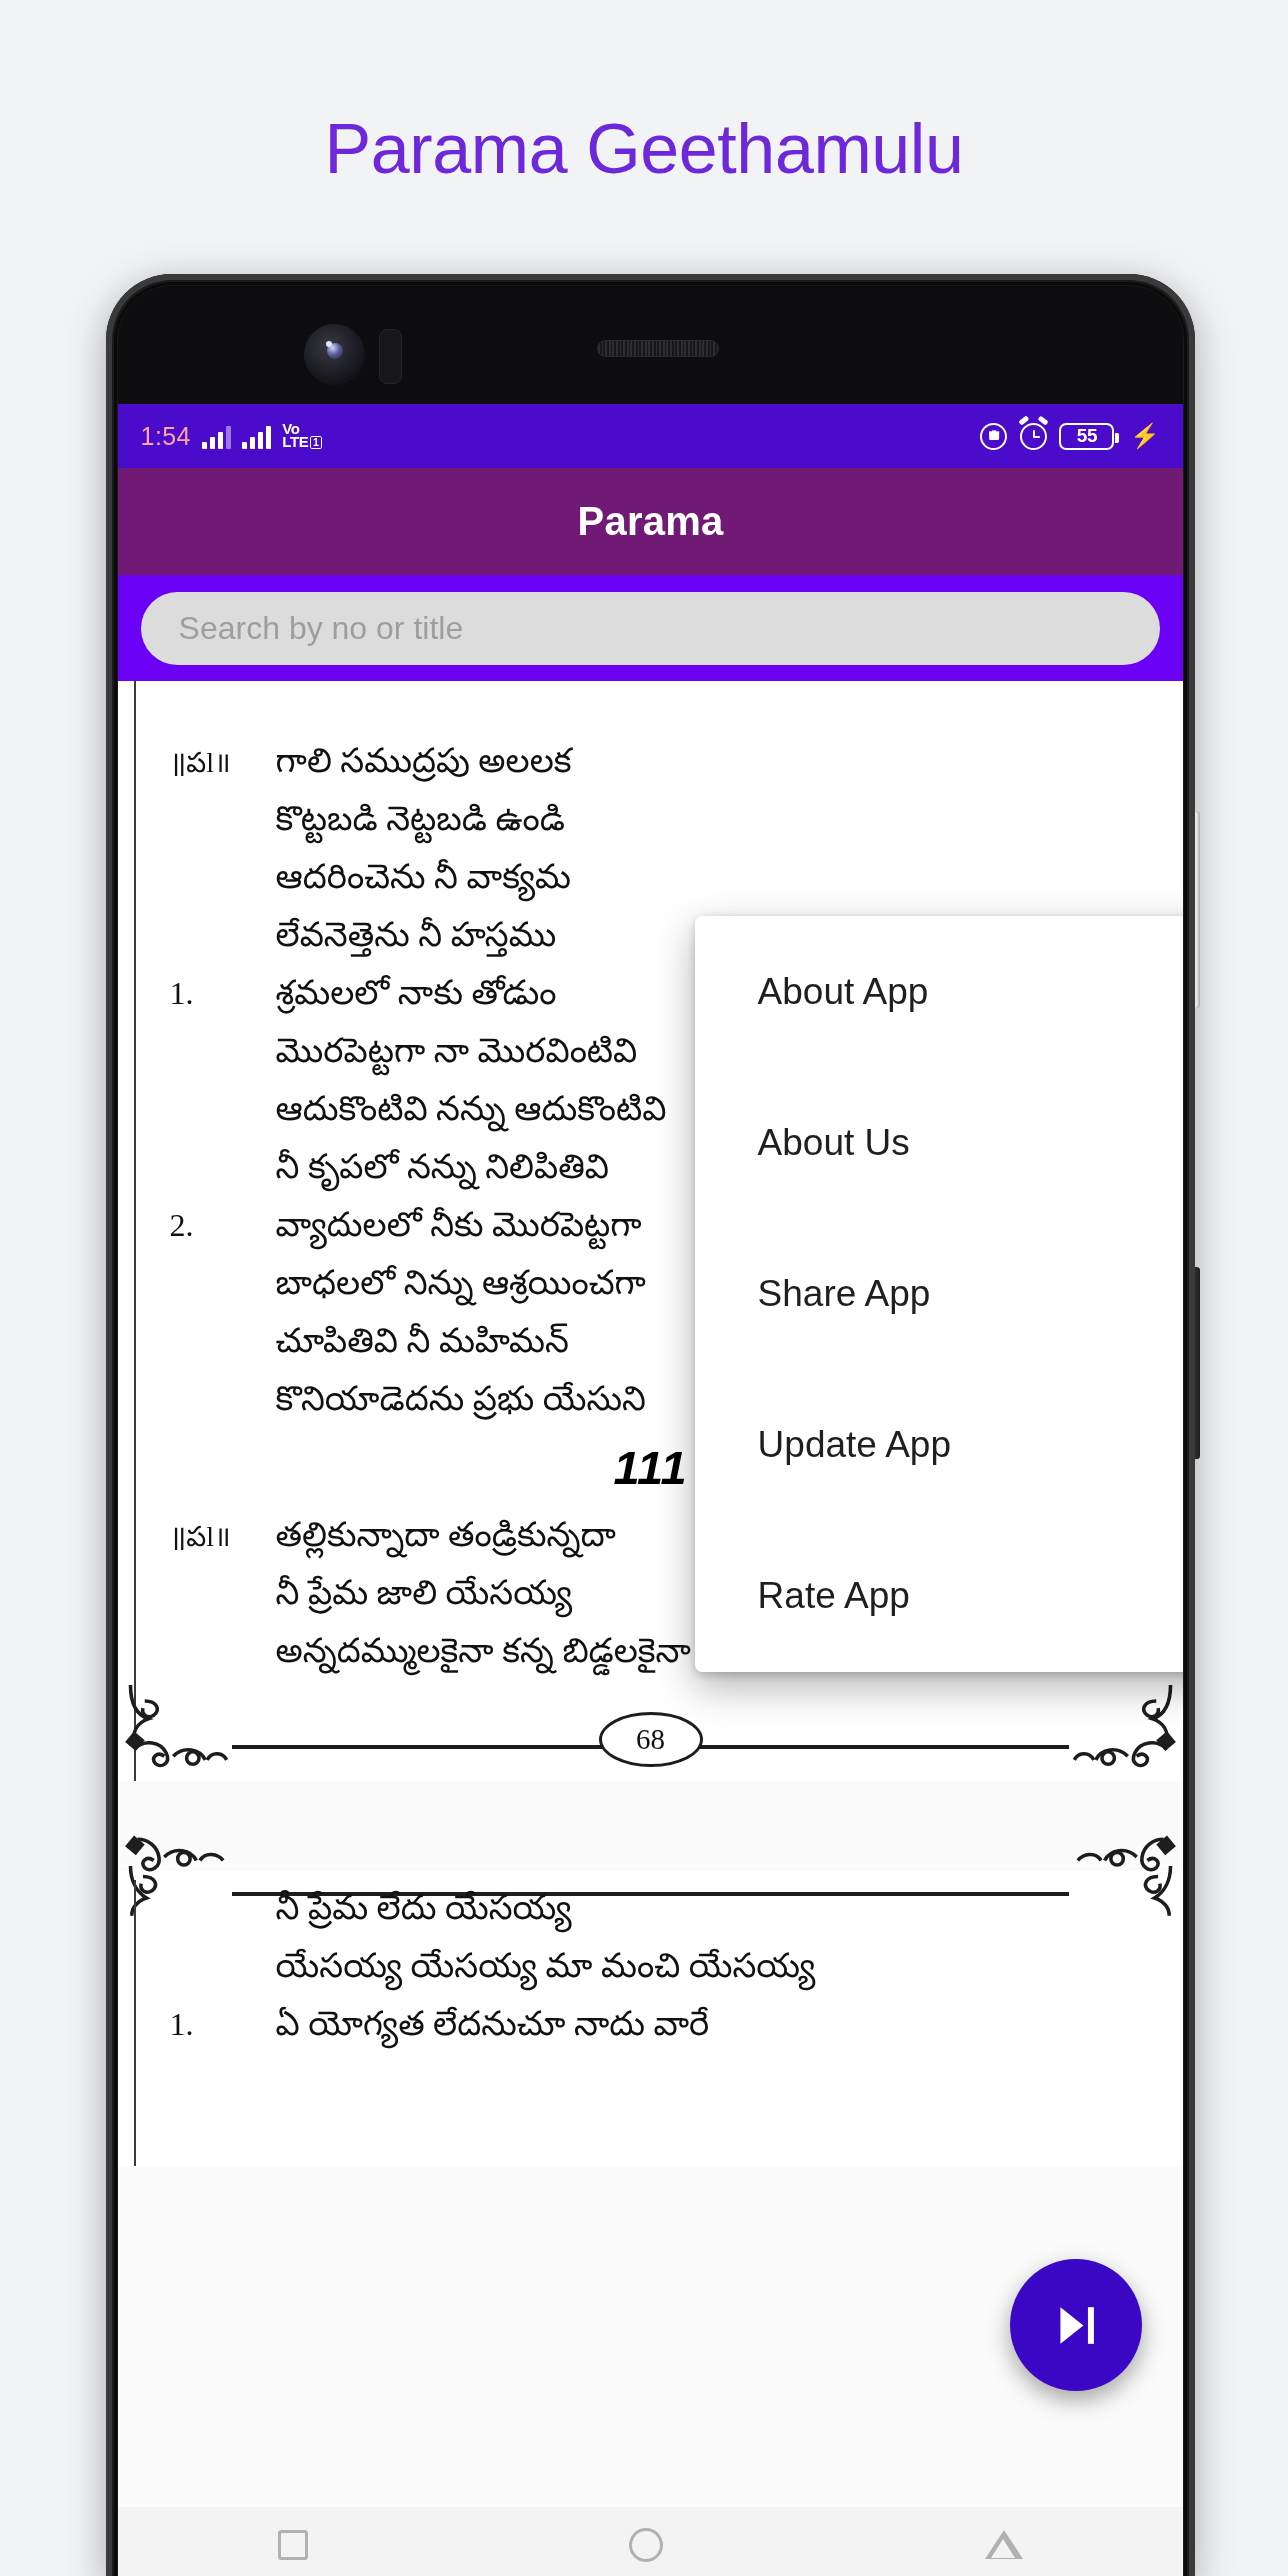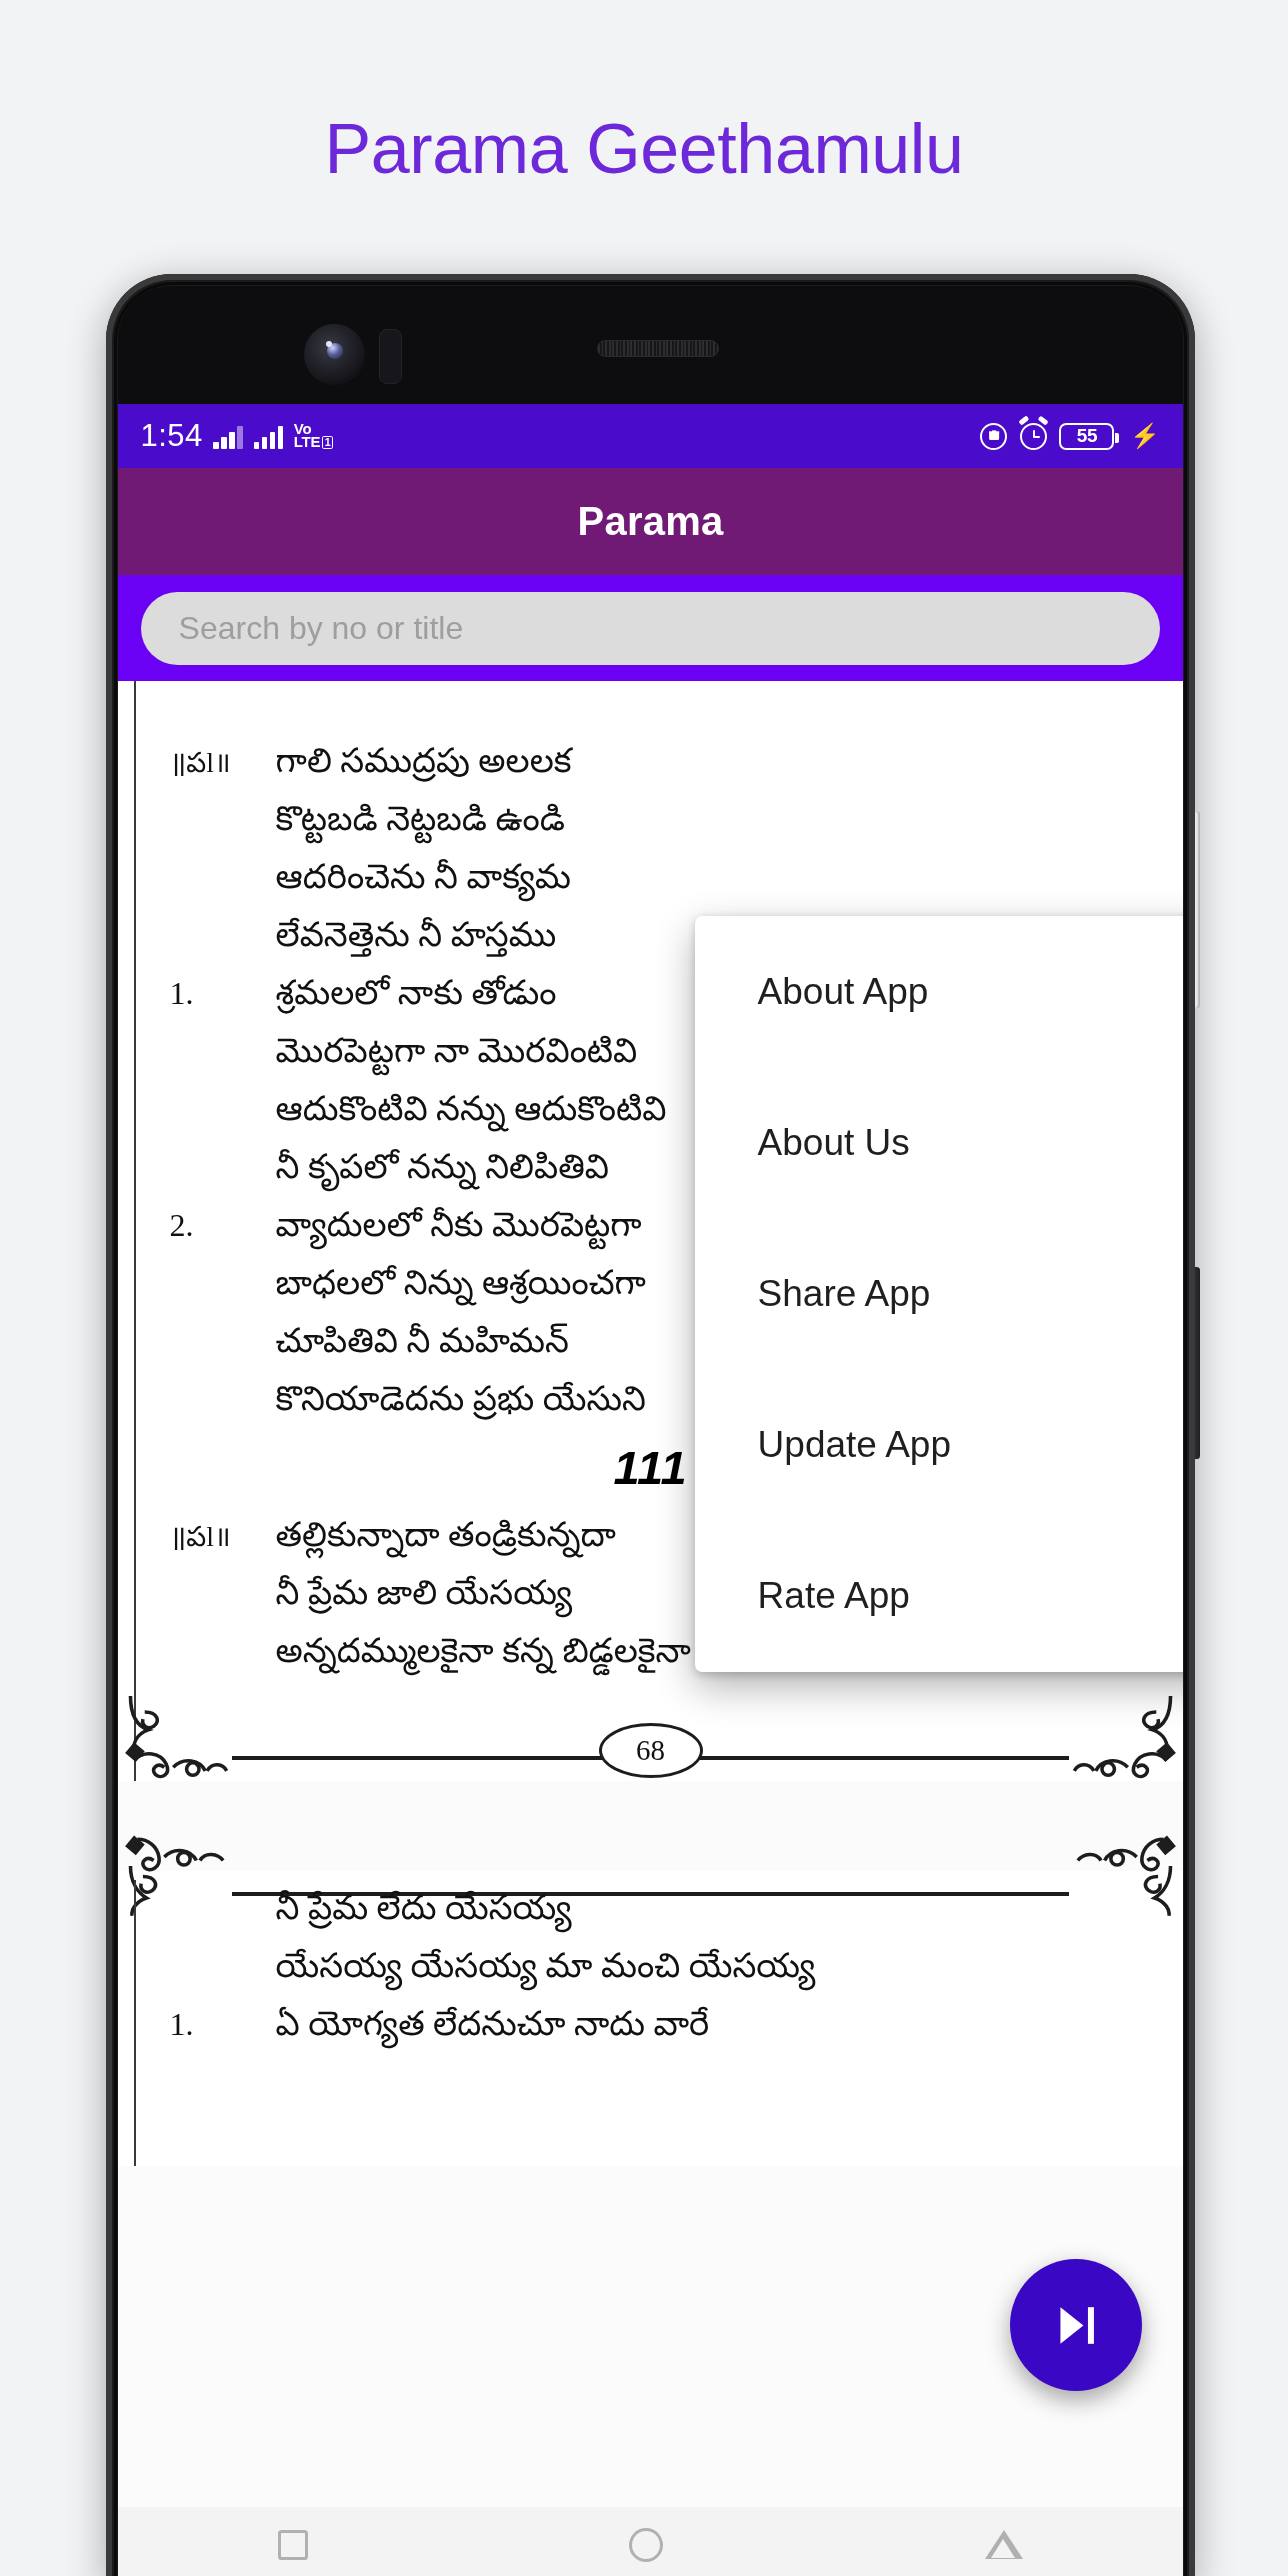--- a/index.html
+++ b/index.html
@@ -93,21 +93,21 @@
 
   
   .statusbar {
     position: relative; height: 64px; width: 100%;
     background: #4B0BCB;
     display: flex; align-items: center;
     padding: 0 23px 0 23px;
     color: #ffffff;
   }
   .sb-left { display: flex; align-items: center; gap: 10.7px; }
-  .sb-clock { font-size: 31px; font-weight: 500; letter-spacing: 0.4px; color:#ffffff; }
+  .sb-clock { font-size: 25px; font-weight: 500; letter-spacing: 0.4px; color:#fca5a5; }
   .bars { display: flex; align-items: flex-end; gap: 2.7px; height: 25px; }
   .bars i { display:block; width: 5.4px; background:#fff; border-radius:0.9px; }
   .bars i:nth-child(1){height:6.3px}.bars i:nth-child(2){height:11.6px}
   .bars i:nth-child(3){height:17px}.bars i:nth-child(4){height:23px}
   .bars.dim i:nth-child(4){ opacity:.45 }
   .volte { line-height: .86; font-size: 15px; font-weight: 800; letter-spacing:-0.3px; }
   .volte .lte { display:flex; align-items:center; gap:1.8px; }
   .volte .sim { border:1.8px solid #fff; border-radius:1.8px; padding:0 1.8px; font-size:10.7px; line-height:10.7px;}
   .sb-right { margin-left: auto; display:flex; align-items:center; gap:12.5px; }
   .ico-circ {
@@ -419,21 +419,21 @@
             <div class="line">
               <span class="indent"></span>
               <span class="txt">నీ ప్రేమ జాలి యేసయ్య</span>
             </div>
             <div class="line">
               <span class="indent"></span>
               <span class="txt">అన్నదమ్ములకైనా కన్న బిడ్డలకైనా</span>
             </div>
           </div>
 
-          <div class="ornament-row" style="bottom:1px;">
+          <div class="ornament-row" style="bottom:12px;">
             <div class="orn-corner">
               <svg viewBox="0 0 128 96" xmlns="http://www.w3.org/2000/svg">
                 <g fill="none" stroke="#1d1d1d" stroke-width="4">
                   <path d="M14 2 C14 26 22 36 34 40 C22 44 16 54 18 68"></path>
                   <path d="M30 20 C44 20 48 30 40 36 C34 40 26 36 28 28"></path>
                   <path d="M18 74 C30 62 48 66 54 78 C60 90 48 96 42 90 C36 84 44 76 52 82"></path>
                   <path d="M62 82 C74 70 92 74 98 86"></path>
                   <path d="M100 86 C106 76 118 78 122 86"></path>
                   <circle cx="84" cy="84" r="7"></circle>
                 </g>

